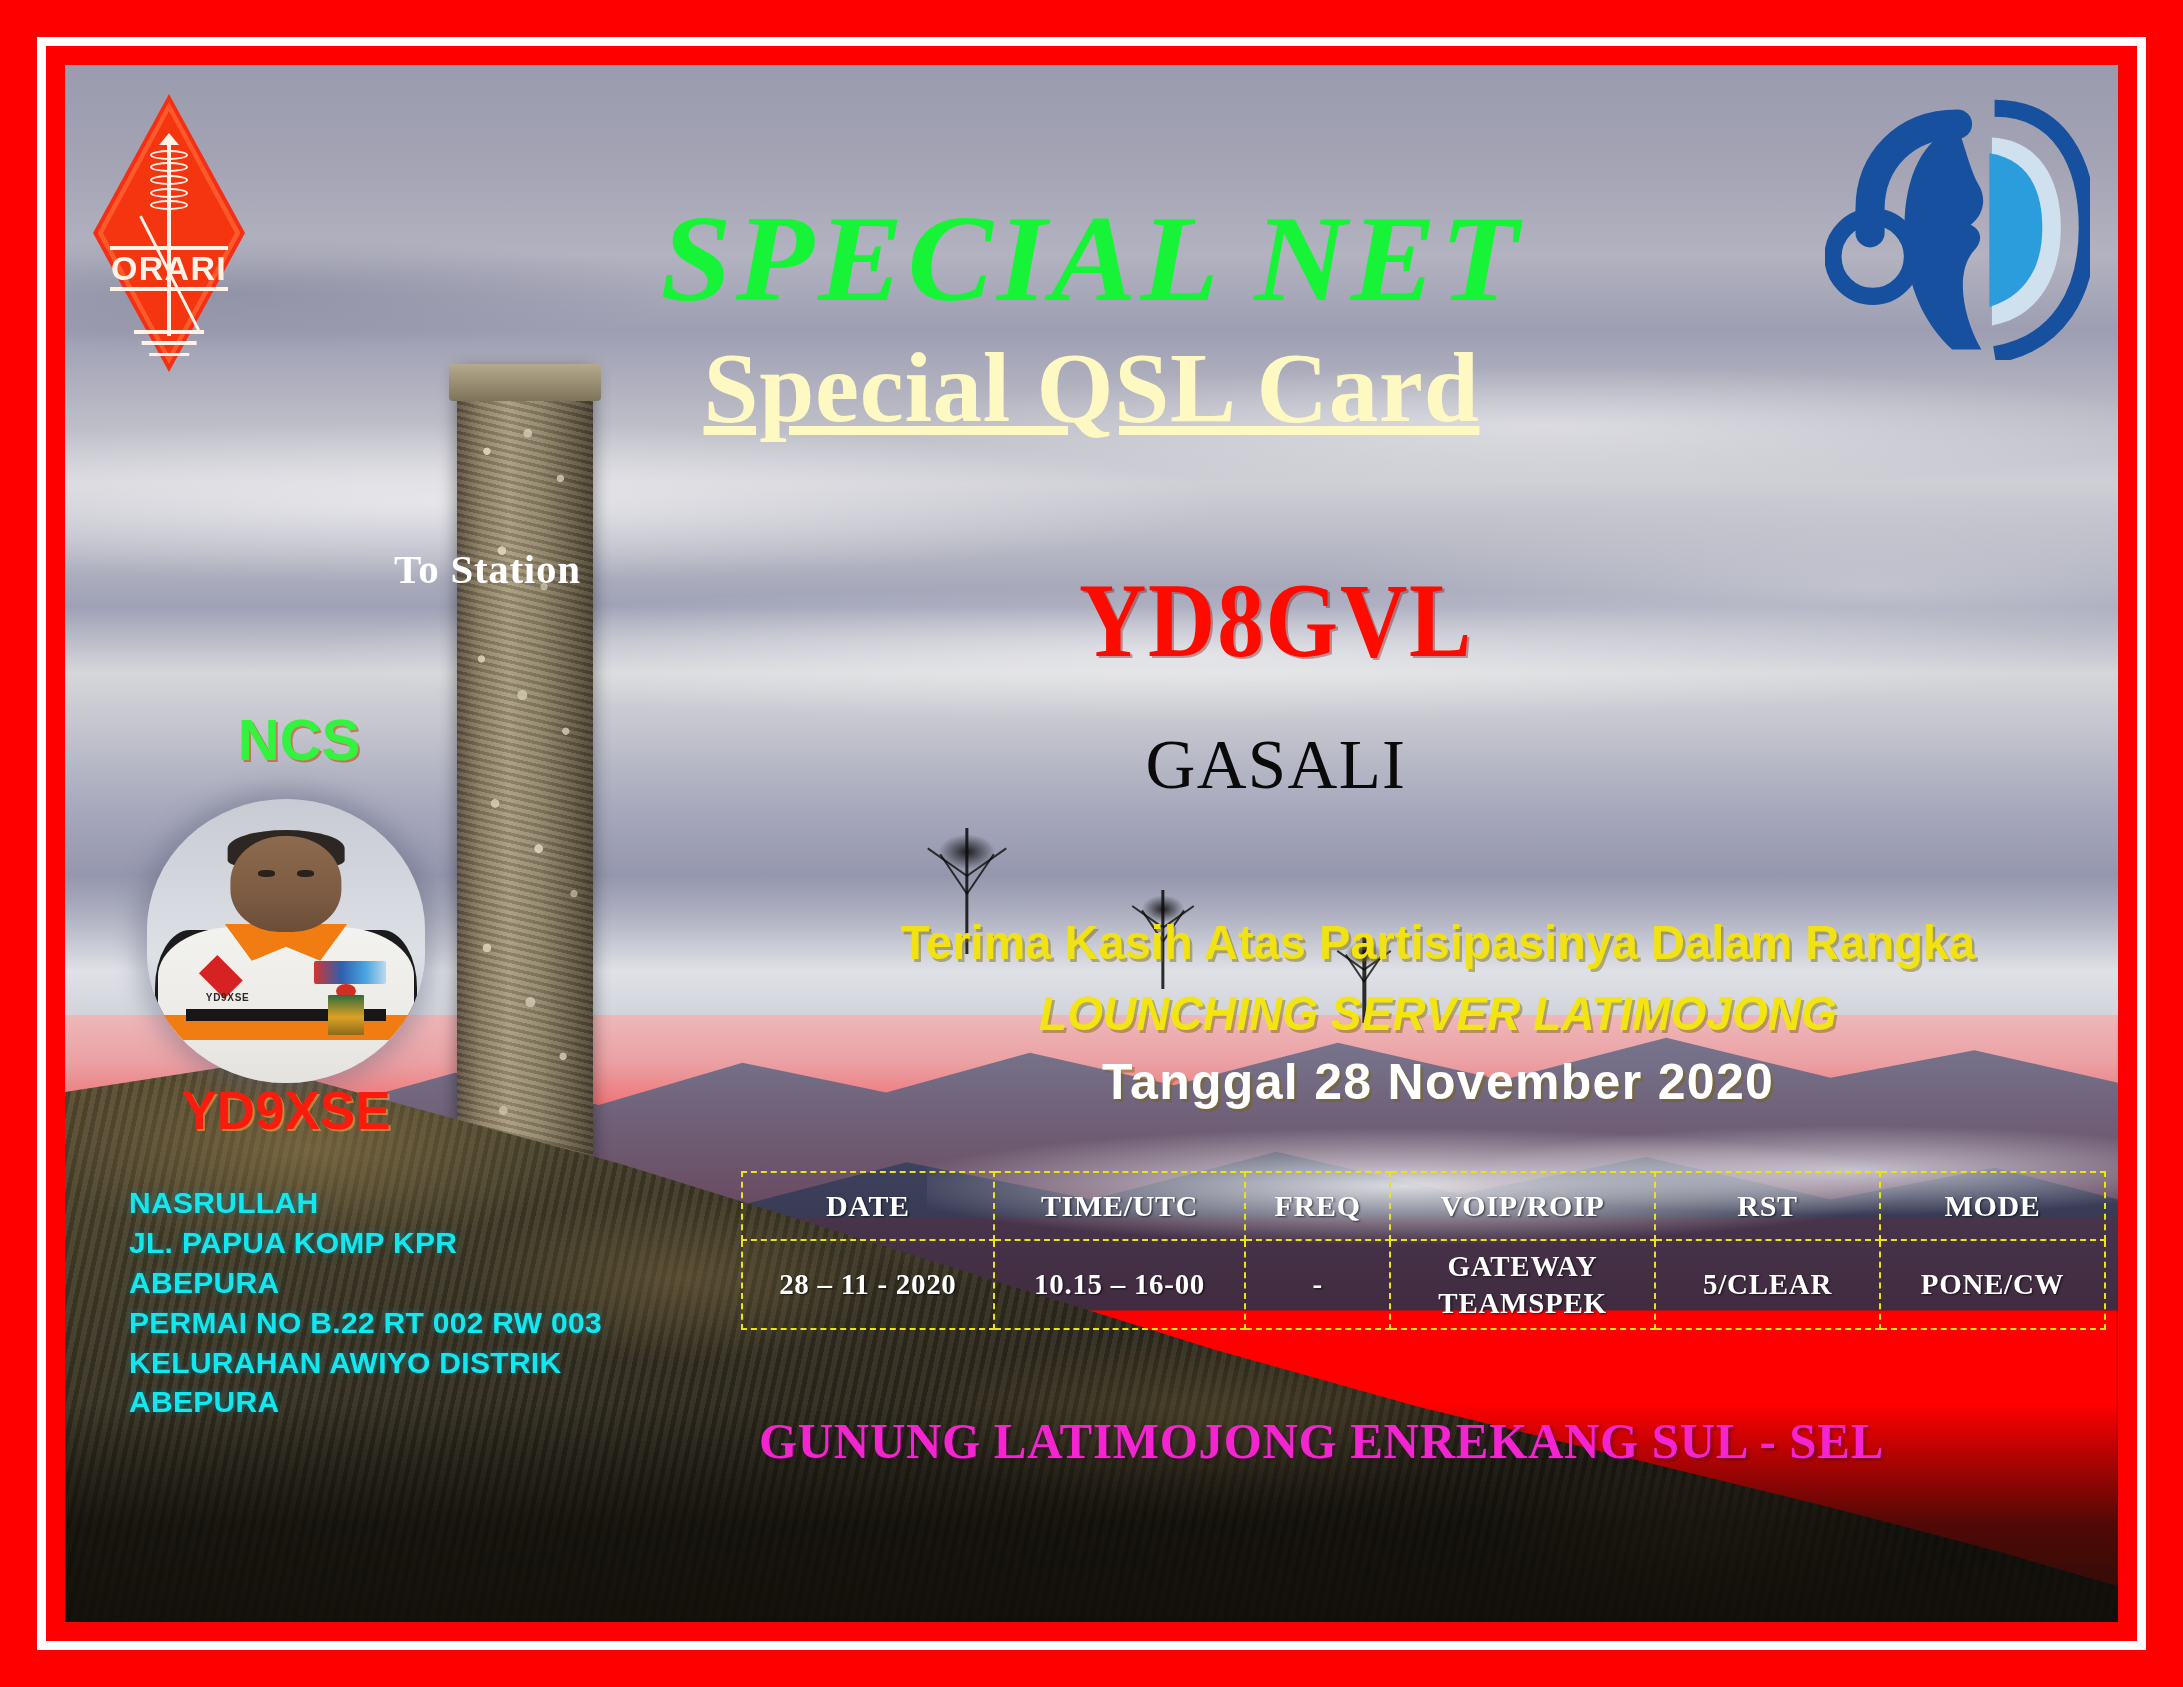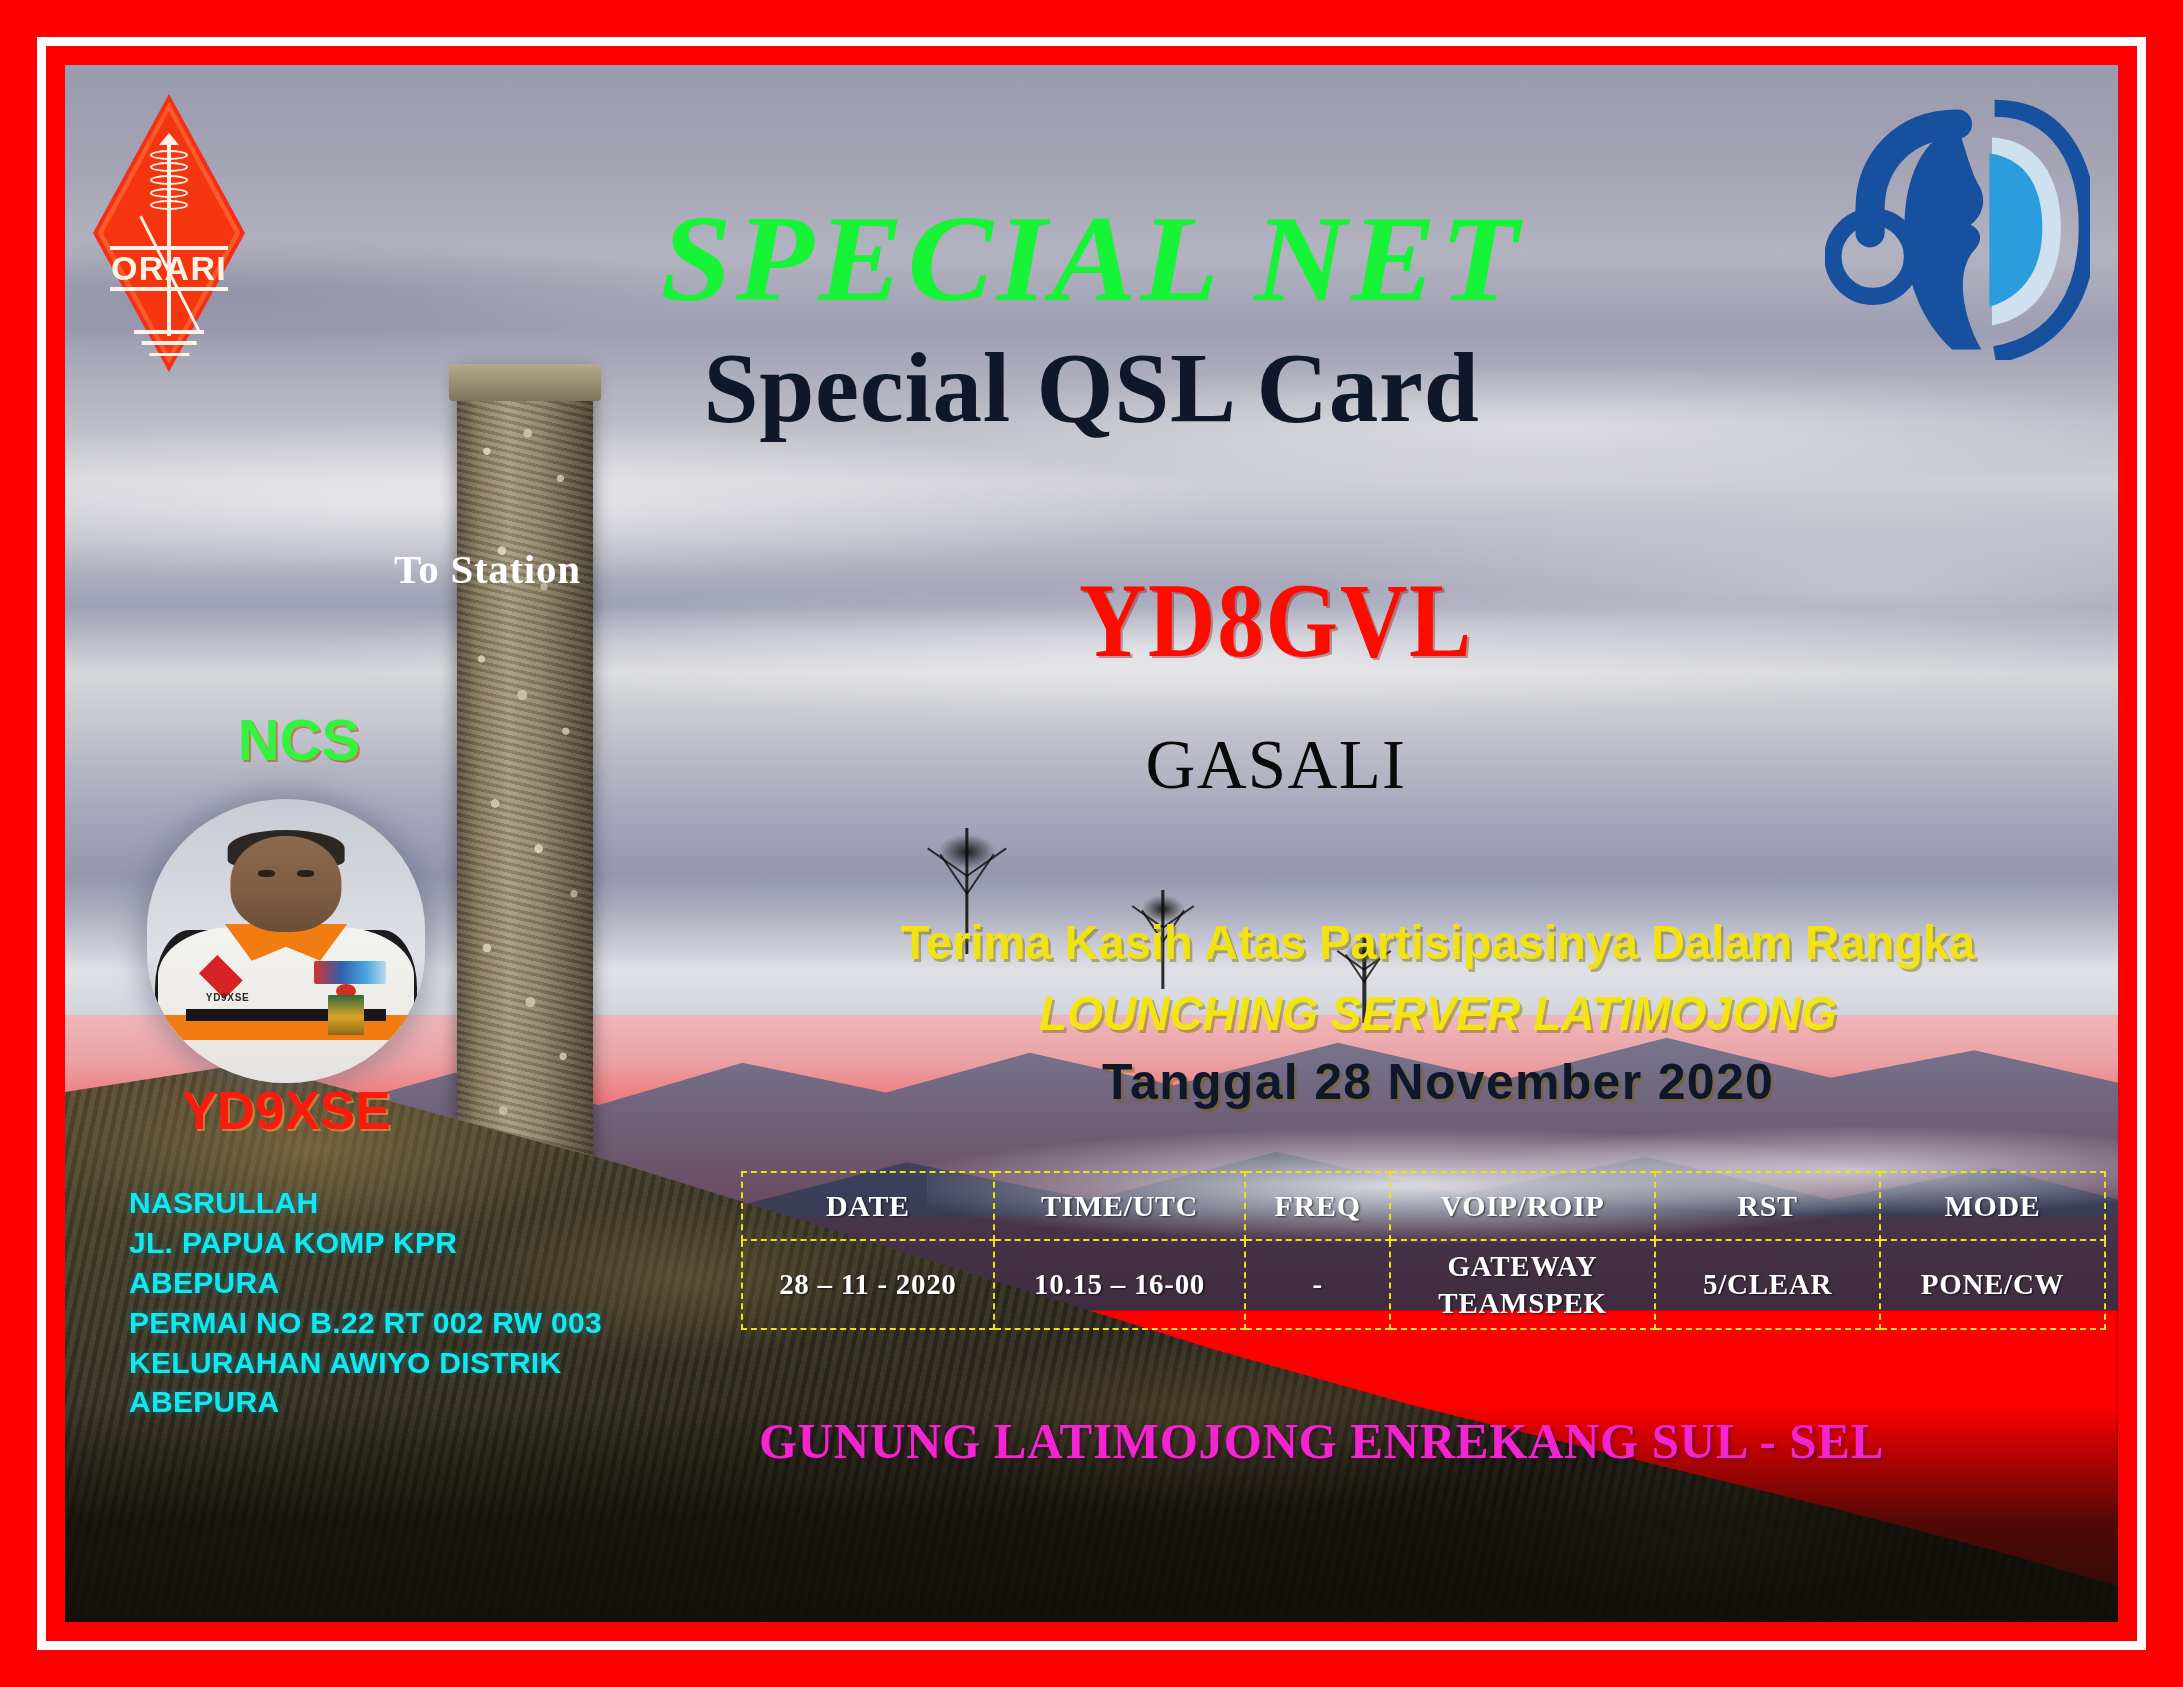--- a/index.html
+++ b/index.html
@@ -231,21 +231,21 @@
   .t-special-net{
     position:absolute;left:0;top:132px;width:100%;text-align:center;
     font-family:"Liberation Serif",serif;font-style:italic;font-weight:bold;
     font-size:123px;line-height:1;color:#17f438;
     letter-spacing:4px;
     transform:scaleX(1.04);
   }
   .t-qsl{
     position:absolute;left:0;top:273px;width:100%;text-align:center;
     font-family:"Liberation Serif",serif;font-weight:bold;
-    font-size:99px;line-height:1;color:#0f172a;letter-spacing:0.7px;
+    font-size:99px;line-height:1;color:#fef9c3;letter-spacing:0.7px;text-decoration:underline;
   }
   .t-to-station{
     position:absolute;left:329px;top:480px;
     font-family:"Liberation Serif",serif;font-weight:bold;
     font-size:41px;color:#ffffff;letter-spacing:0.7px;
   }
   .t-callsign{
     position:absolute;left:781px;top:503px;width:860px;text-align:center;
     font-family:"Liberation Serif",serif;font-weight:bold;
     font-size:106px;line-height:1;color:#fe0b00;
@@ -267,21 +267,21 @@
   .t-event{
     position:absolute;left:695px;top:925px;width:1356px;text-align:center;
     font-family:"Liberation Sans",sans-serif;font-weight:bold;font-style:italic;
     font-size:48px;line-height:1;color:#f3e511;
     text-shadow:2.6px 2.6px 0 rgba(120,100,0,.45);
     transform:scaleX(.96);
   }
   .t-date{
     position:absolute;left:695px;top:992px;width:1356px;text-align:center;
     font-family:"Liberation Sans",sans-serif;font-weight:bold;
-    font-size:50px;line-height:1;color:#0f172a;
+    font-size:50px;line-height:1;color:#ffffff;
     text-shadow:2.6px 2.6px 0 rgba(120,100,0,.45);
     letter-spacing:1.3px;
   }
 
   
   .ncs-label{
     position:absolute;left:135px;top:646px;width:198px;text-align:center;
     font-family:"Liberation Sans",sans-serif;font-weight:bold;
     font-size:58px;line-height:1;color:#33f33f;
     text-shadow:2px 2px 0 rgba(200,60,0,.55);

